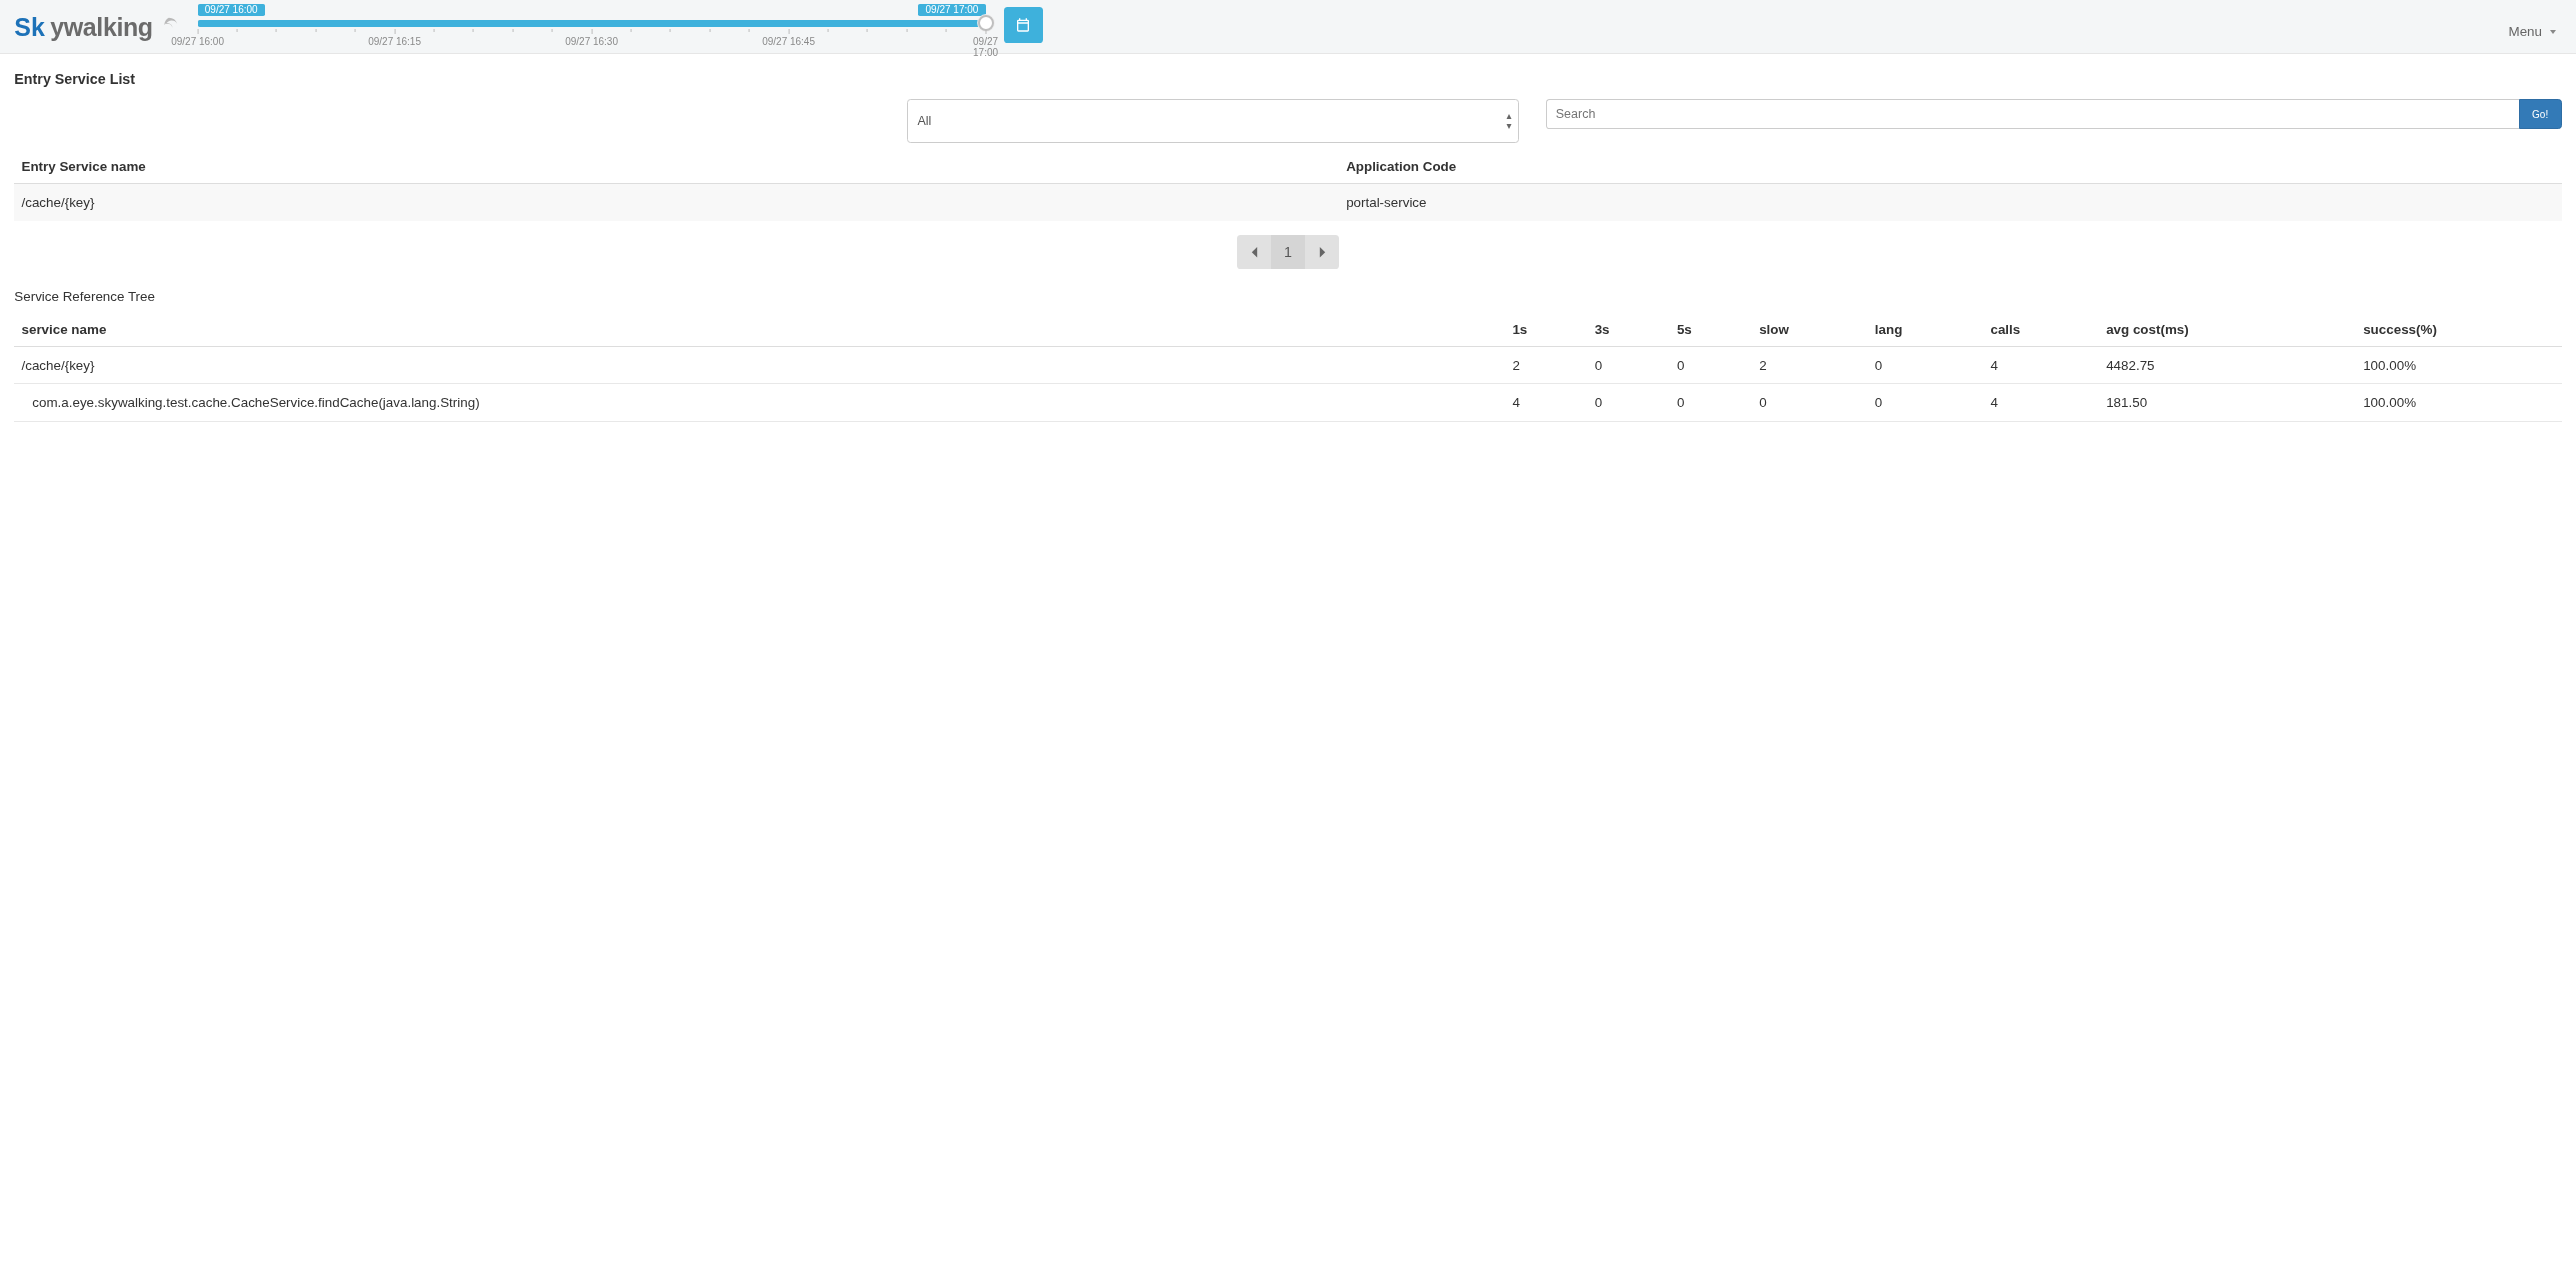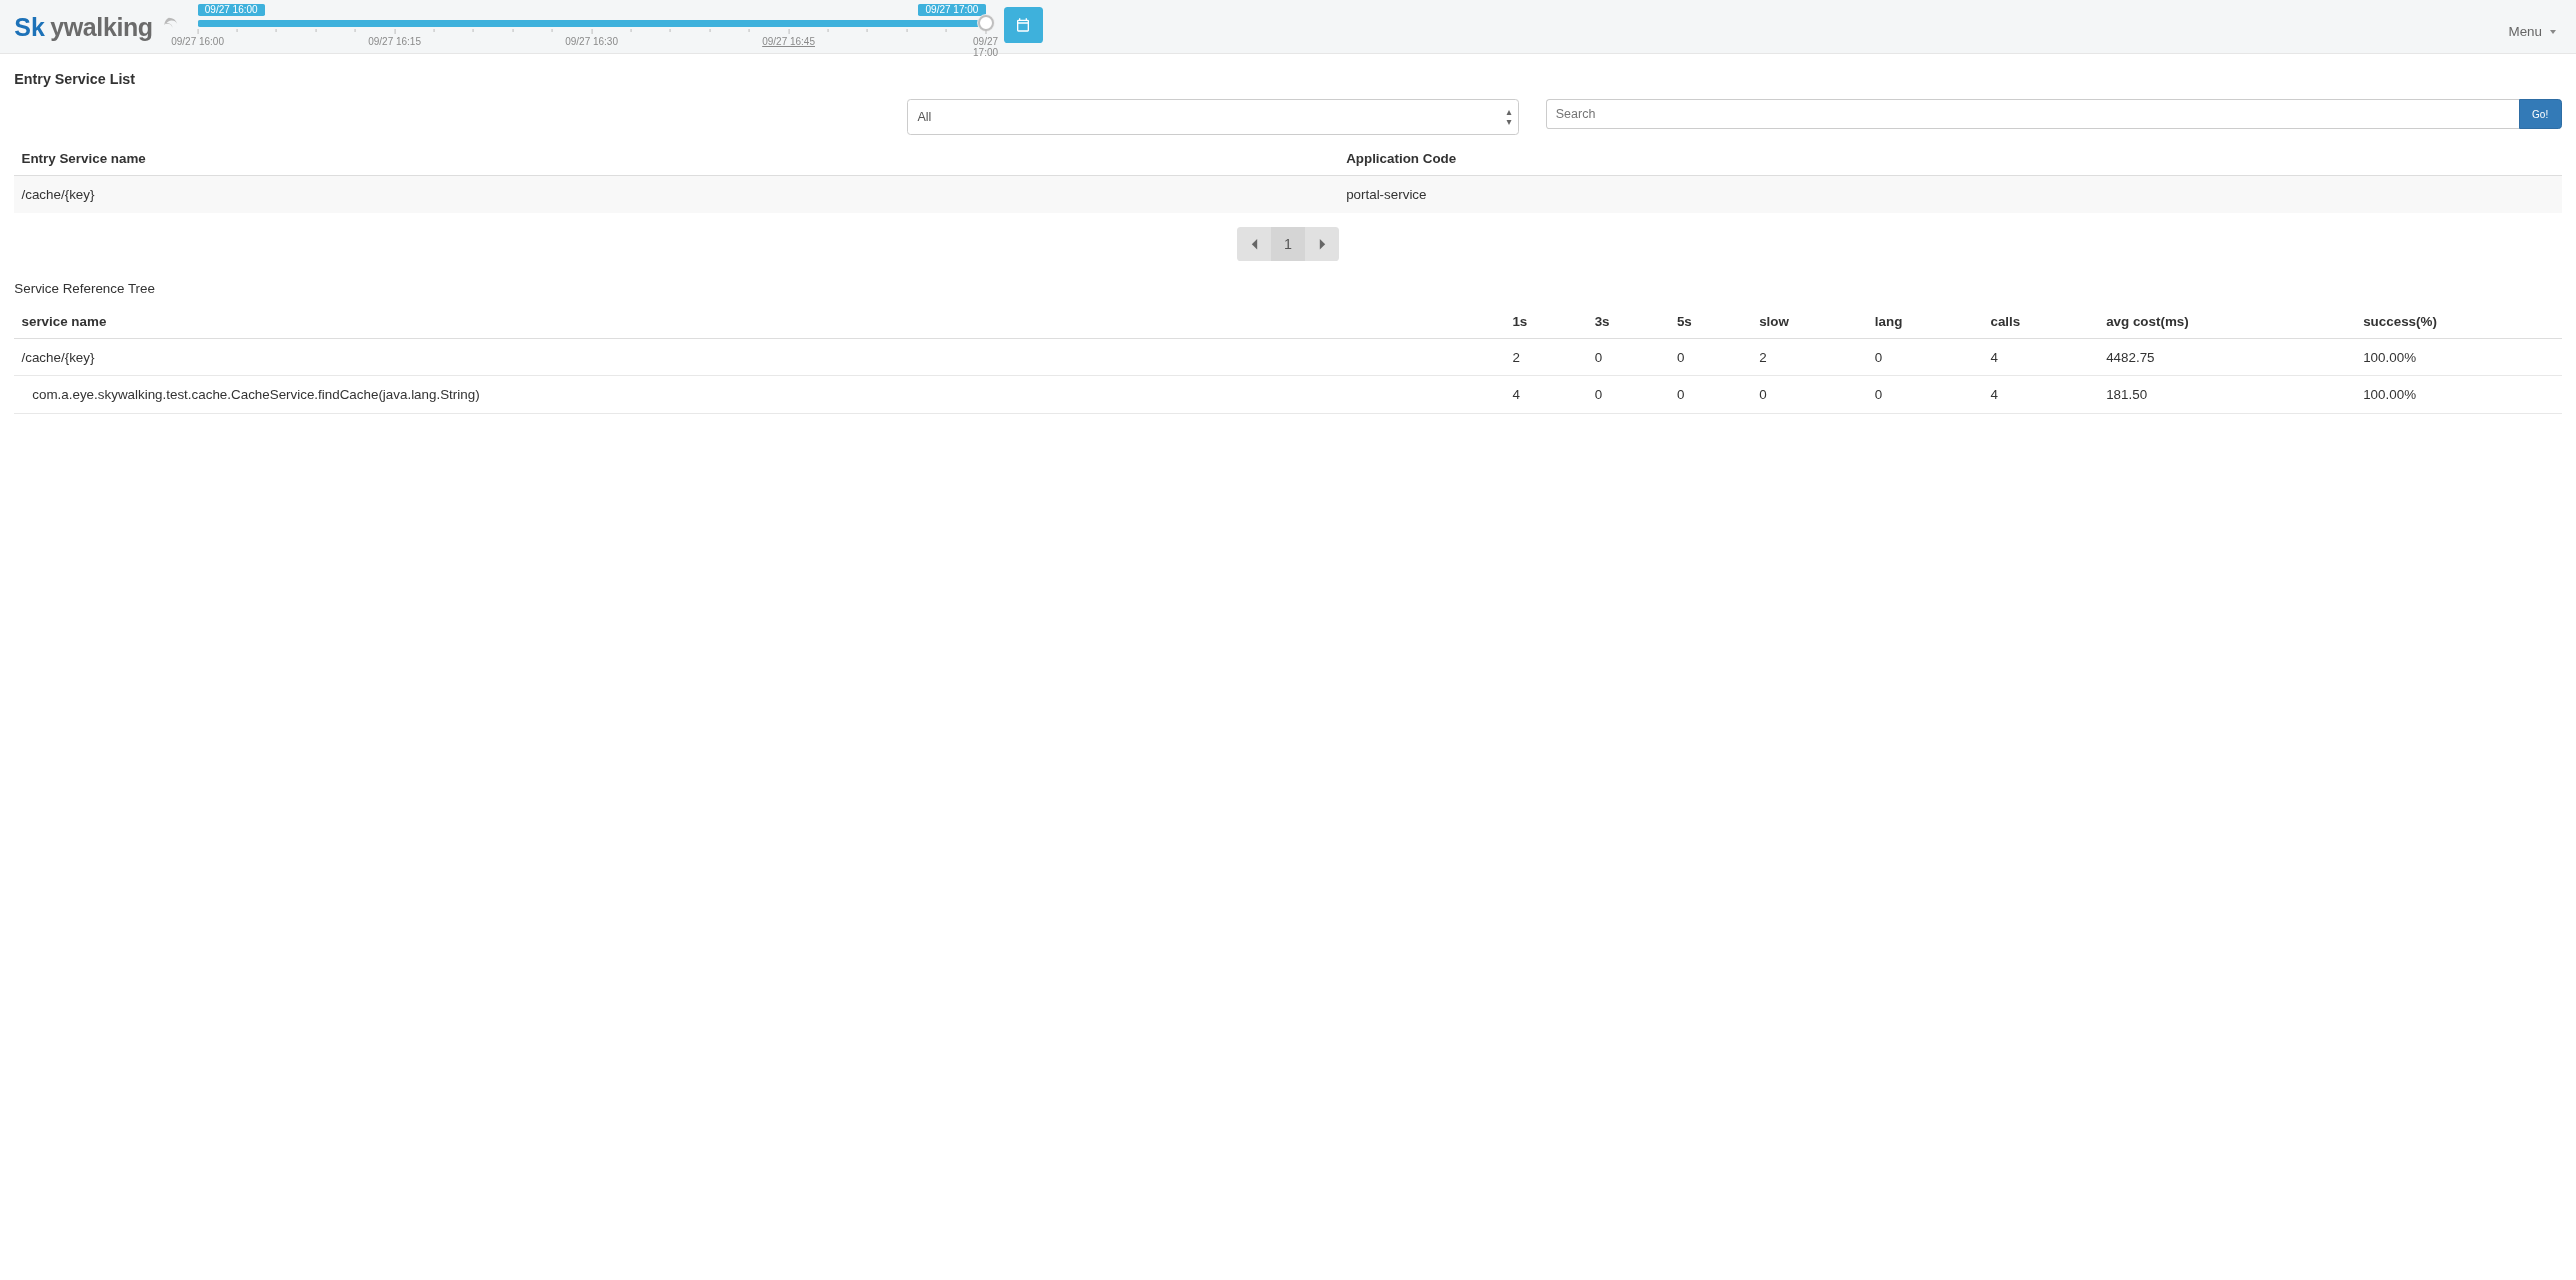--- a/index.html
+++ b/index.html
@@ -154,21 +154,21 @@
     gap:27px;
     margin-bottom:7.2px;
   }
   .filter-spacer{width:34%;}
   .select-wrap{
     position:relative;
     width:24%;
   }
   .select{
     width:100%;
-    height:36px;
+    height:44px;
     border:0.9px solid #ccc;
     border-radius:3.6px;
     background:#fff;
     padding:0 21.5px 0 9px;
     font-size:12.5px;
     color:#555;
     appearance:none;
     -webkit-appearance:none;
   }
   .select-icon{
@@ -317,21 +317,21 @@
         <div class="tick" style="left: 25%;"><span>09/27 16:15</span></div>
         <div class="tick minor" style="left: 30%;"></div>
         <div class="tick minor" style="left: 35%;"></div>
         <div class="tick minor" style="left: 40%;"></div>
         <div class="tick minor" style="left: 45%;"></div>
         <div class="tick" style="left: 50%;"><span>09/27 16:30</span></div>
         <div class="tick minor" style="left: 55%;"></div>
         <div class="tick minor" style="left: 60%;"></div>
         <div class="tick minor" style="left: 65%;"></div>
         <div class="tick minor" style="left: 70%;"></div>
-        <div class="tick" style="left: 75%; text-decoration: underline;"><span>09/27 16:45</span></div>
+        <div class="tick" style="left: 75%;"><span>09/27 16:45</span></div>
         <div class="tick minor" style="left: 80%;"></div>
         <div class="tick minor" style="left: 85%;"></div>
         <div class="tick minor" style="left: 90%;"></div>
         <div class="tick minor" style="left: 95%;"></div>
         <div class="tick" style="left: 100%;"><span>09/27 17:00</span></div>
       </div>
   </div>
 
   <div class="cal-btn">
     <svg viewBox="0 0 24 24">

